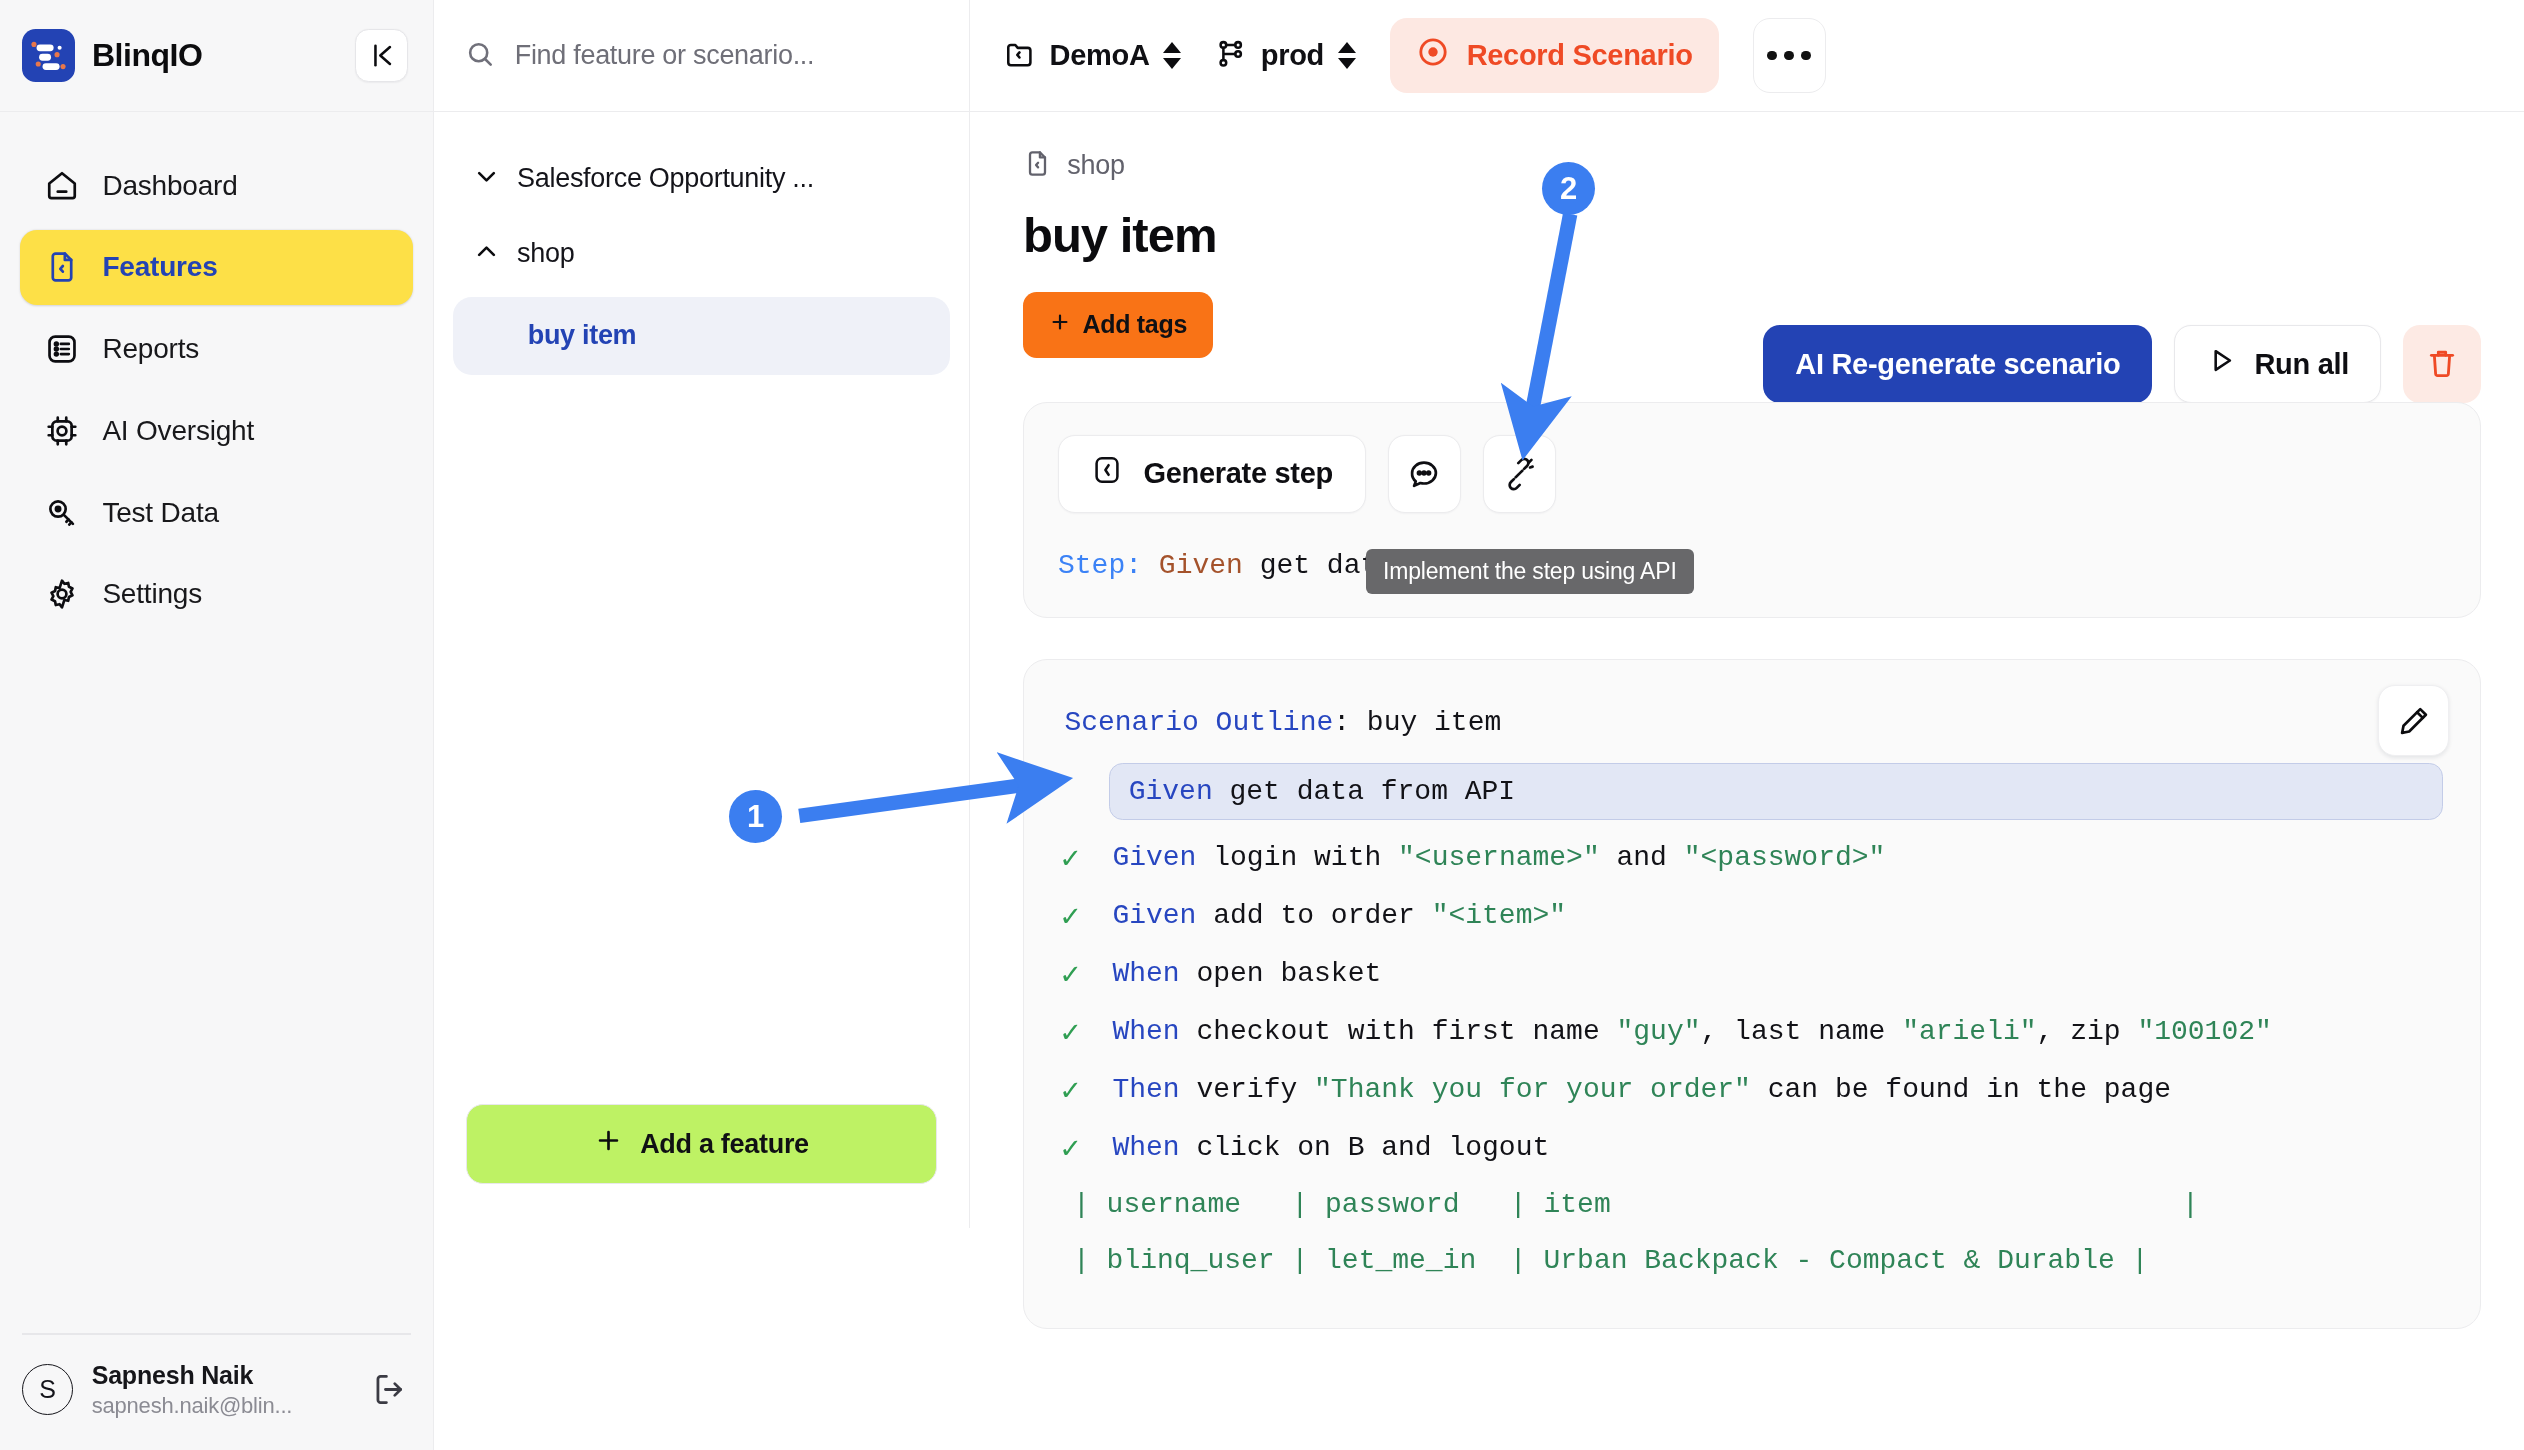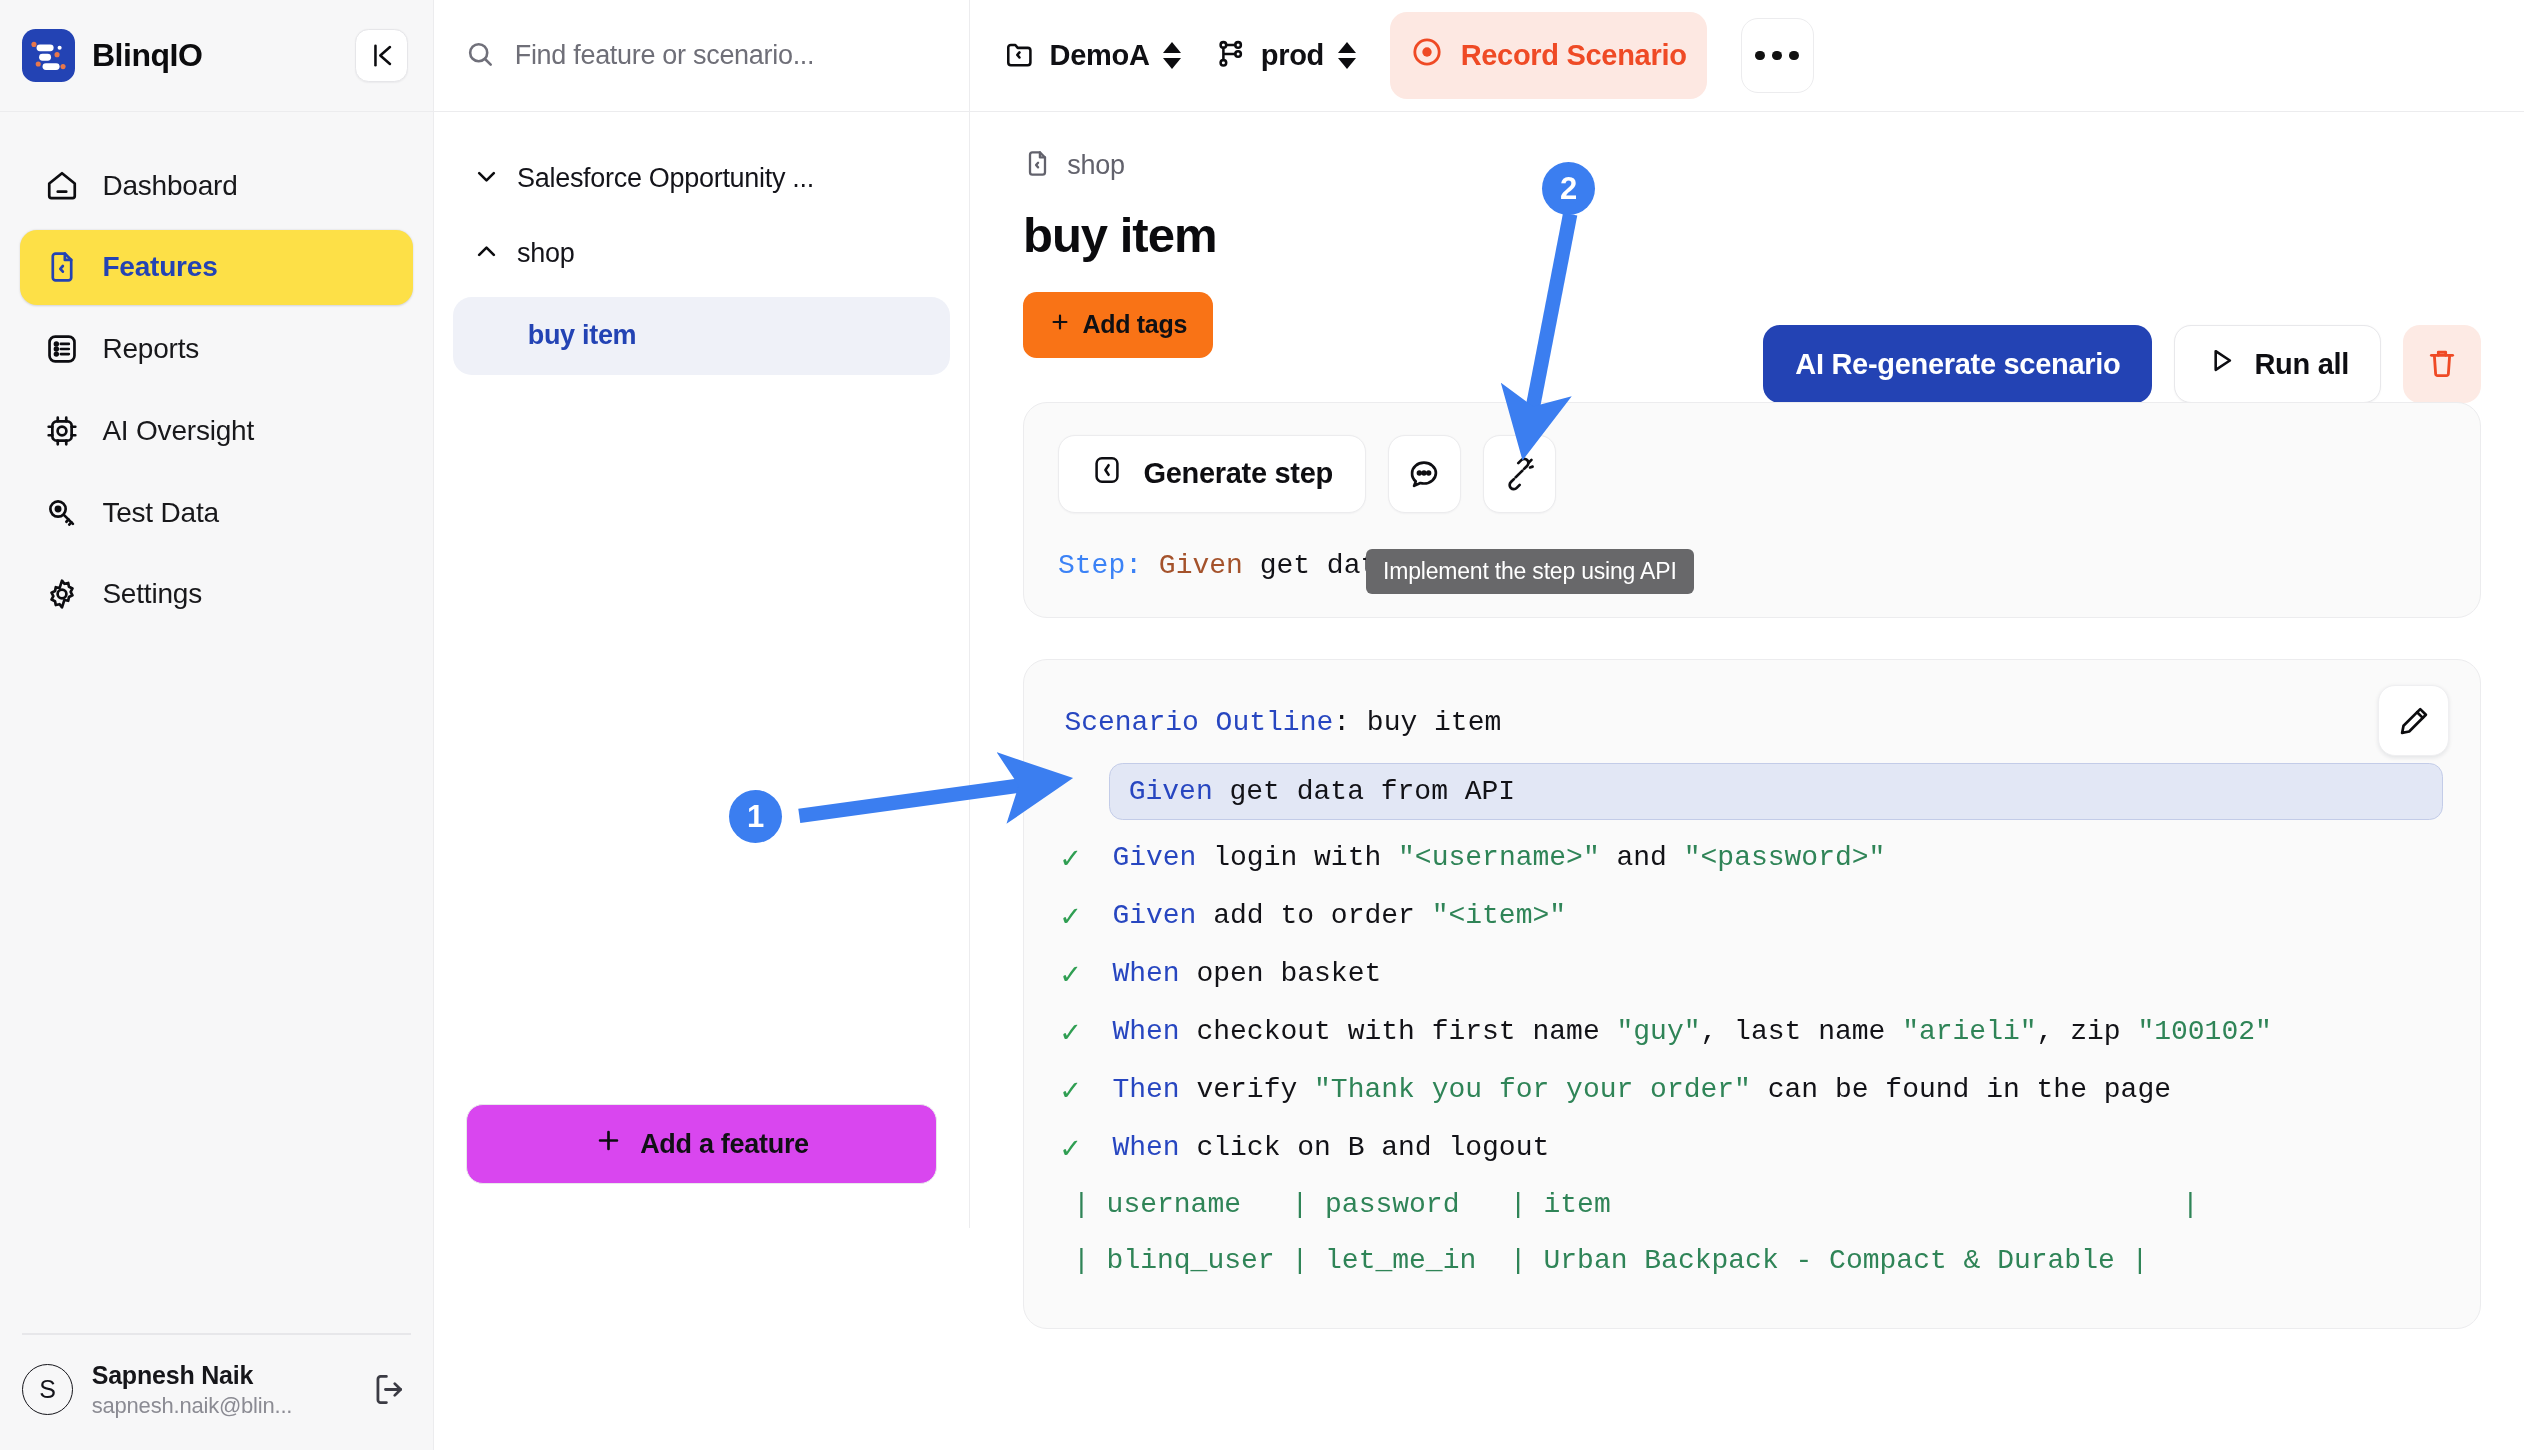--- a/index.html
+++ b/index.html
@@ -82,21 +82,21 @@
   .tree-node .tnl { font-size: 27px; color: #14141a; font-weight: 500; letter-spacing: -0.3px; white-space: nowrap; }
   .tree-leaf {
     height: 78px; display: flex; align-items: center; margin: 3.4px 0 0 0;
     padding: 0 0 0 75px; border-radius: 18.7px; cursor: pointer;
   }
   .tree-leaf .tll { font-size: 27px; color: #14141a; font-weight: 500; letter-spacing: -0.3px; }
   .tree-leaf.selected { background: #eff1f8; }
   .tree-leaf.selected .tll { color: #2343b4; font-weight: 600; }
   .tree-foot { margin-top: auto; padding: 0 32px 44px 32px; }
   .add-feature {
-    width: 100%; height: 80px; border-radius: 17px; background: #d946ef;
+    width: 100%; height: 80px; border-radius: 17px; background: #bef264;
     border: 1.7px solid #e8e8eb; display: flex; align-items: center; justify-content: center;
     gap: 17px; cursor: pointer; font-size: 27px; font-weight: 700; color: #101014;
     letter-spacing: -0.3px;
   }
 
   
   .main { flex: 1; height: 1450px; display: flex; flex-direction: column; background:#fff; min-width:0; }
   .topbar {
     height: 112px; border-bottom: 1.7px solid #ececee; display: flex; align-items: center;
     padding: 0 34px; gap: 34px;
@@ -104,21 +104,21 @@
   .selector { display: flex; align-items: center; gap: 13.6px; cursor: pointer; }
   .selector .sel-label { font-size: 29px; font-weight: 700; color: #101014; letter-spacing: -0.3px; }
   .chev-updown { display:flex; flex-direction:column; gap:4.3px; align-items:center; }
   .chev-updown i {
     width: 0; height: 0; border-left: 9.4px solid transparent; border-right: 9.4px solid transparent;
     display:block;
   }
   .chev-updown i.up { border-bottom: 11px solid #0c0c0f; }
   .chev-updown i.dn { border-top: 11px solid #0c0c0f; }
   .record-btn {
-    display: flex; align-items: center; gap: 17px; height: 87px; padding: 0 20px;
+    display: flex; align-items: center; gap: 17px; height: 75px; padding: 0 26px;
     border-radius: 17px; background: #fde8e2; cursor: pointer;
   }
   .record-btn span { font-size: 29px; font-weight: 700; color: #ef4a25; letter-spacing: -0.3px; }
   .kebab-btn {
     width: 73px; height: 75px; border-radius: 17px; background: #fff; border: 1.7px solid #ececee;
     display: flex; align-items: center; justify-content: center; gap: 7.7px; cursor: pointer;
   }
   .kebab-btn b { width: 9.4px; height: 9.4px; border-radius: 50%; background: #111; display:block; }
 
   .content { padding: 37px 44px 0 53px; position: relative; flex: 1; min-width: 0; }

